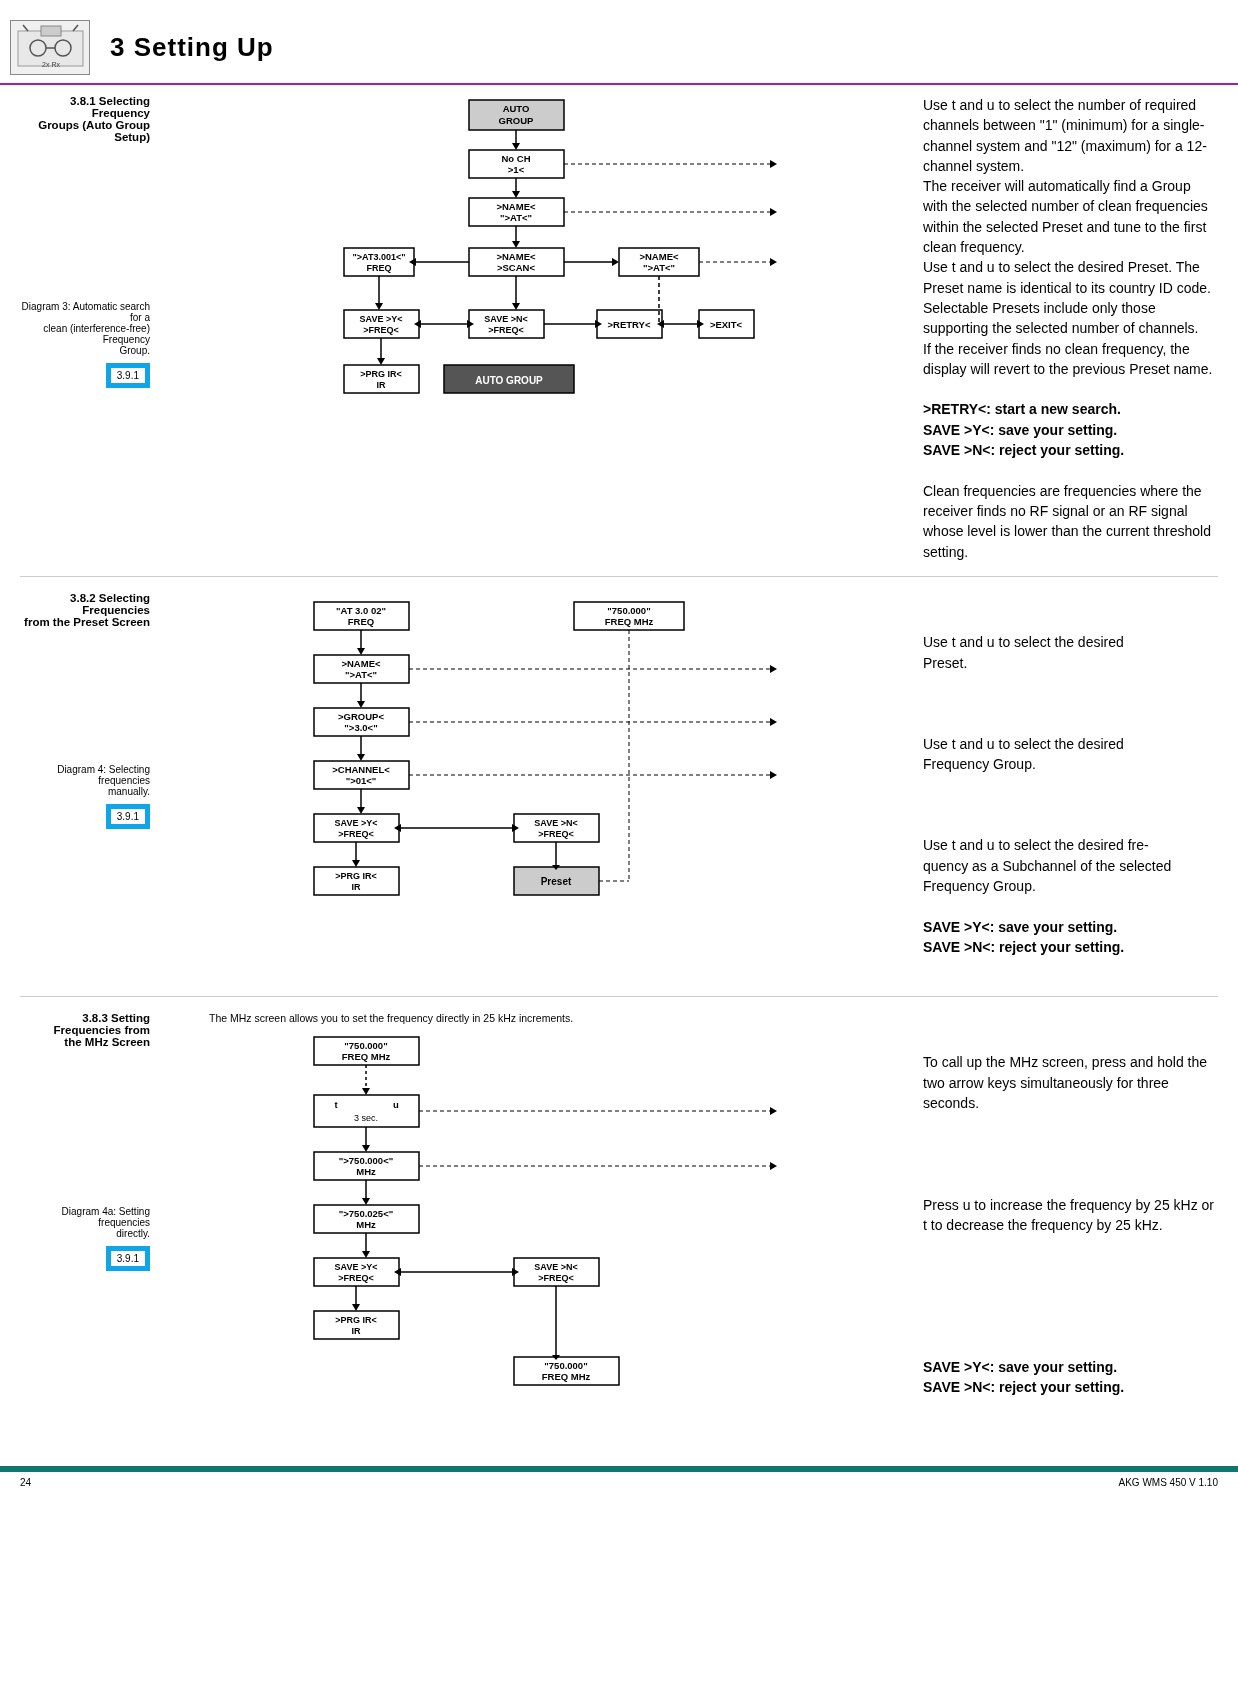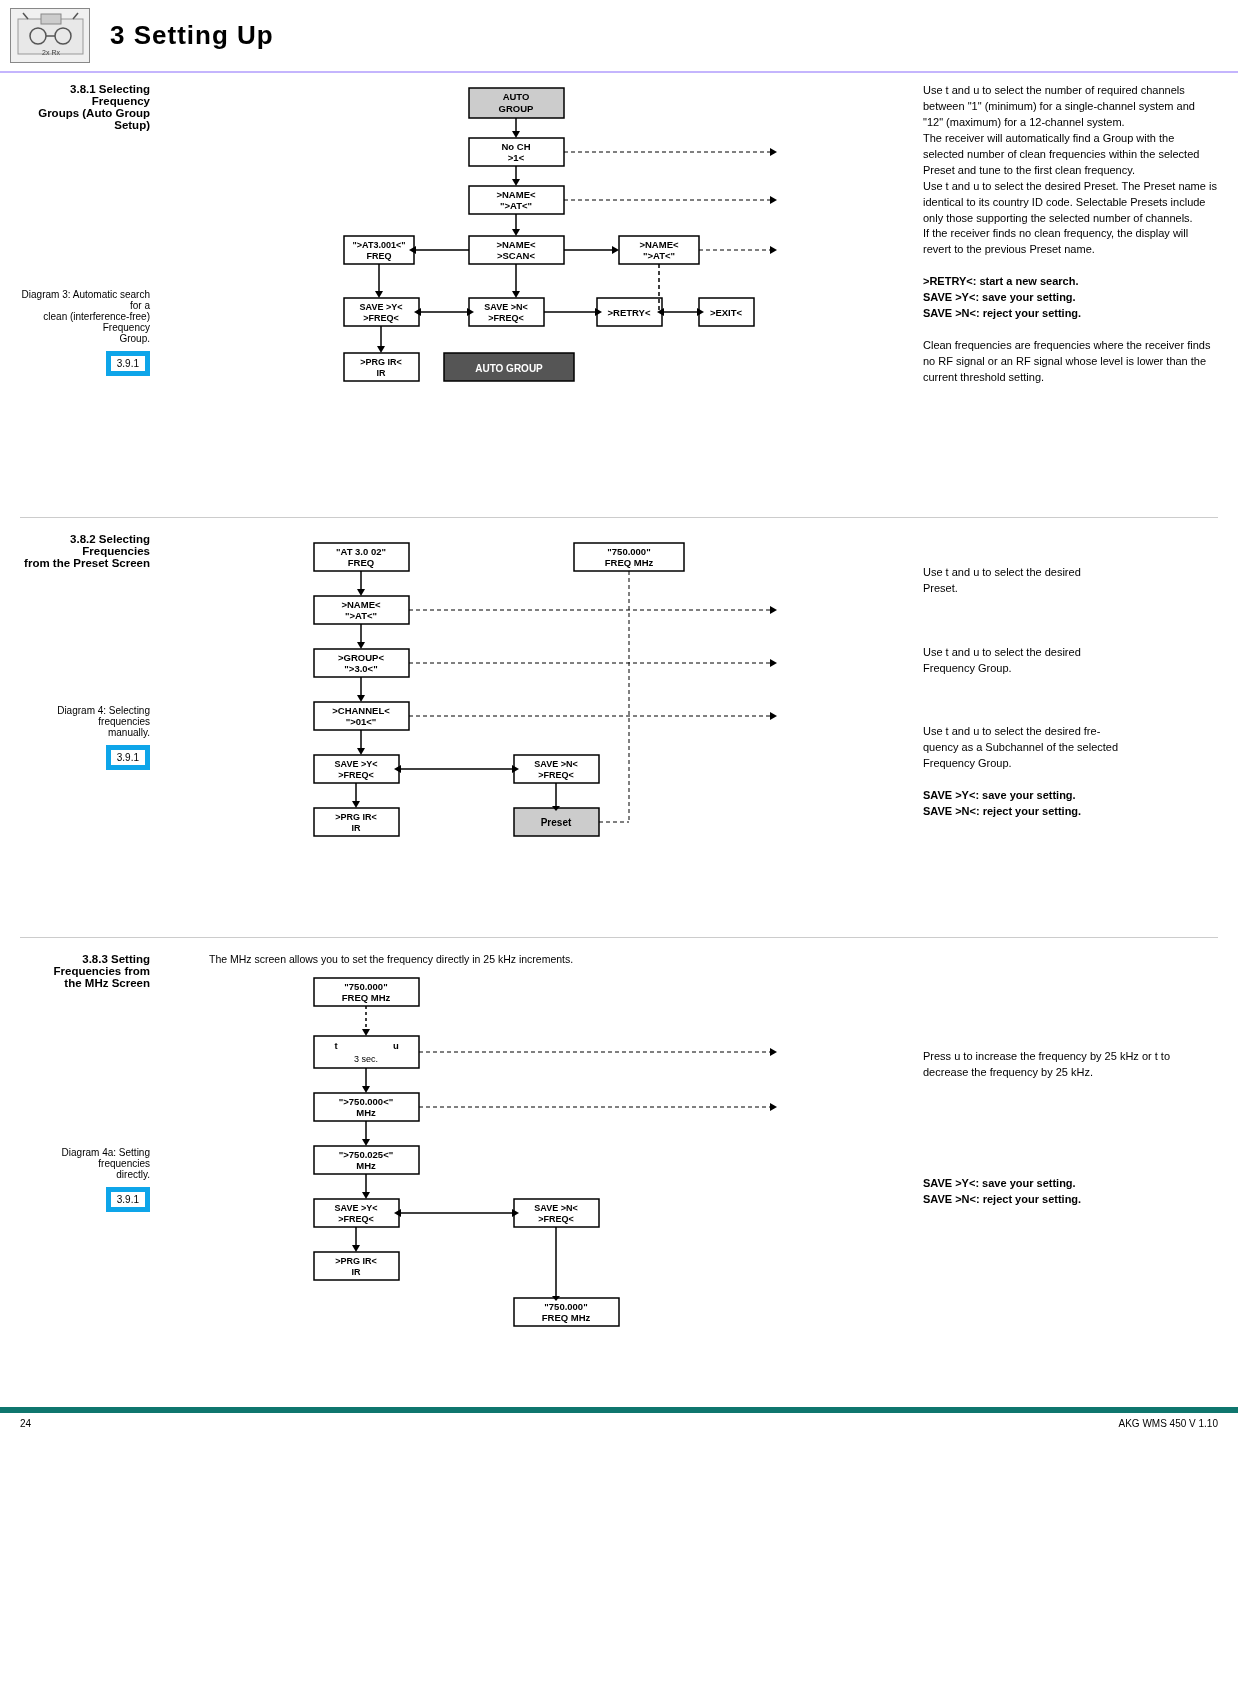--- a/index.html
+++ b/index.html
@@ -9,22 +9,22 @@
       background: #fff;
       color: #000;
       width: 1238px;
       min-height: 1708px;
     }
 
     
     .page-header {
       display: flex;
       align-items: center;
-      border-bottom: 2px solid #c4b5fd;
-      padding: 8px 20px 8px 10px;
+      border-bottom: 2px solid #a21caf;
+      padding: 20px 20px 8px 10px;
       margin-bottom: 10px;
     }
     .header-logo {
       width: 80px;
       height: 55px;
       margin-right: 20px;
       border: 1px solid #888;
       display: flex;
       align-items: center;
       justify-content: center;
@@ -62,21 +62,21 @@
       flex: 1;
       display: flex;
       flex-direction: column;
       align-items: center;
       position: relative;
     }
     .diagram-right {
       width: 310px;
       flex-shrink: 0;
       padding-left: 15px;
-      font-size: 11px;
+      font-size: 14px;
       line-height: 1.45;
     }
 
     
     .note-bold {
       font-weight: bold;
       margin-top: 32px;
     }
 
     
@@ -447,20 +447,21 @@
         <text x="282" y="337" font-size="9.5" font-weight="bold" text-anchor="middle" fill="#000">"750.000"</text>
         <text x="282" y="348" font-size="9.5" font-weight="bold" text-anchor="middle" fill="#000">FREQ    MHz</text>
 
         <line x1="272" y1="254" x2="272" y2="325" stroke="#000" stroke-width="1.5"></line>
         <polygon points="268,323 276,323 272,328" fill="#000"></polygon>
       </svg>
     </div>
 
     <div class="diagram-right">
       <br><br>
+      <p>To  call  up  the  MHz  screen,  press  and hold the two arrow keys simultaneously for three seconds.</p>
       <br><br><br><br>
       <p>Press  u  to increase  the  frequency  by 25 kHz or t   to decrease the frequency by 25 kHz.</p>
       <br><br><br><br><br><br>
       <p><span class="note-bold">SAVE &gt;Y&lt;: save your setting.</span></p>
       <p><span class="note-bold">SAVE &gt;N&lt;: reject your setting.</span></p>
     </div>
   </div>
 
 </div>
 

